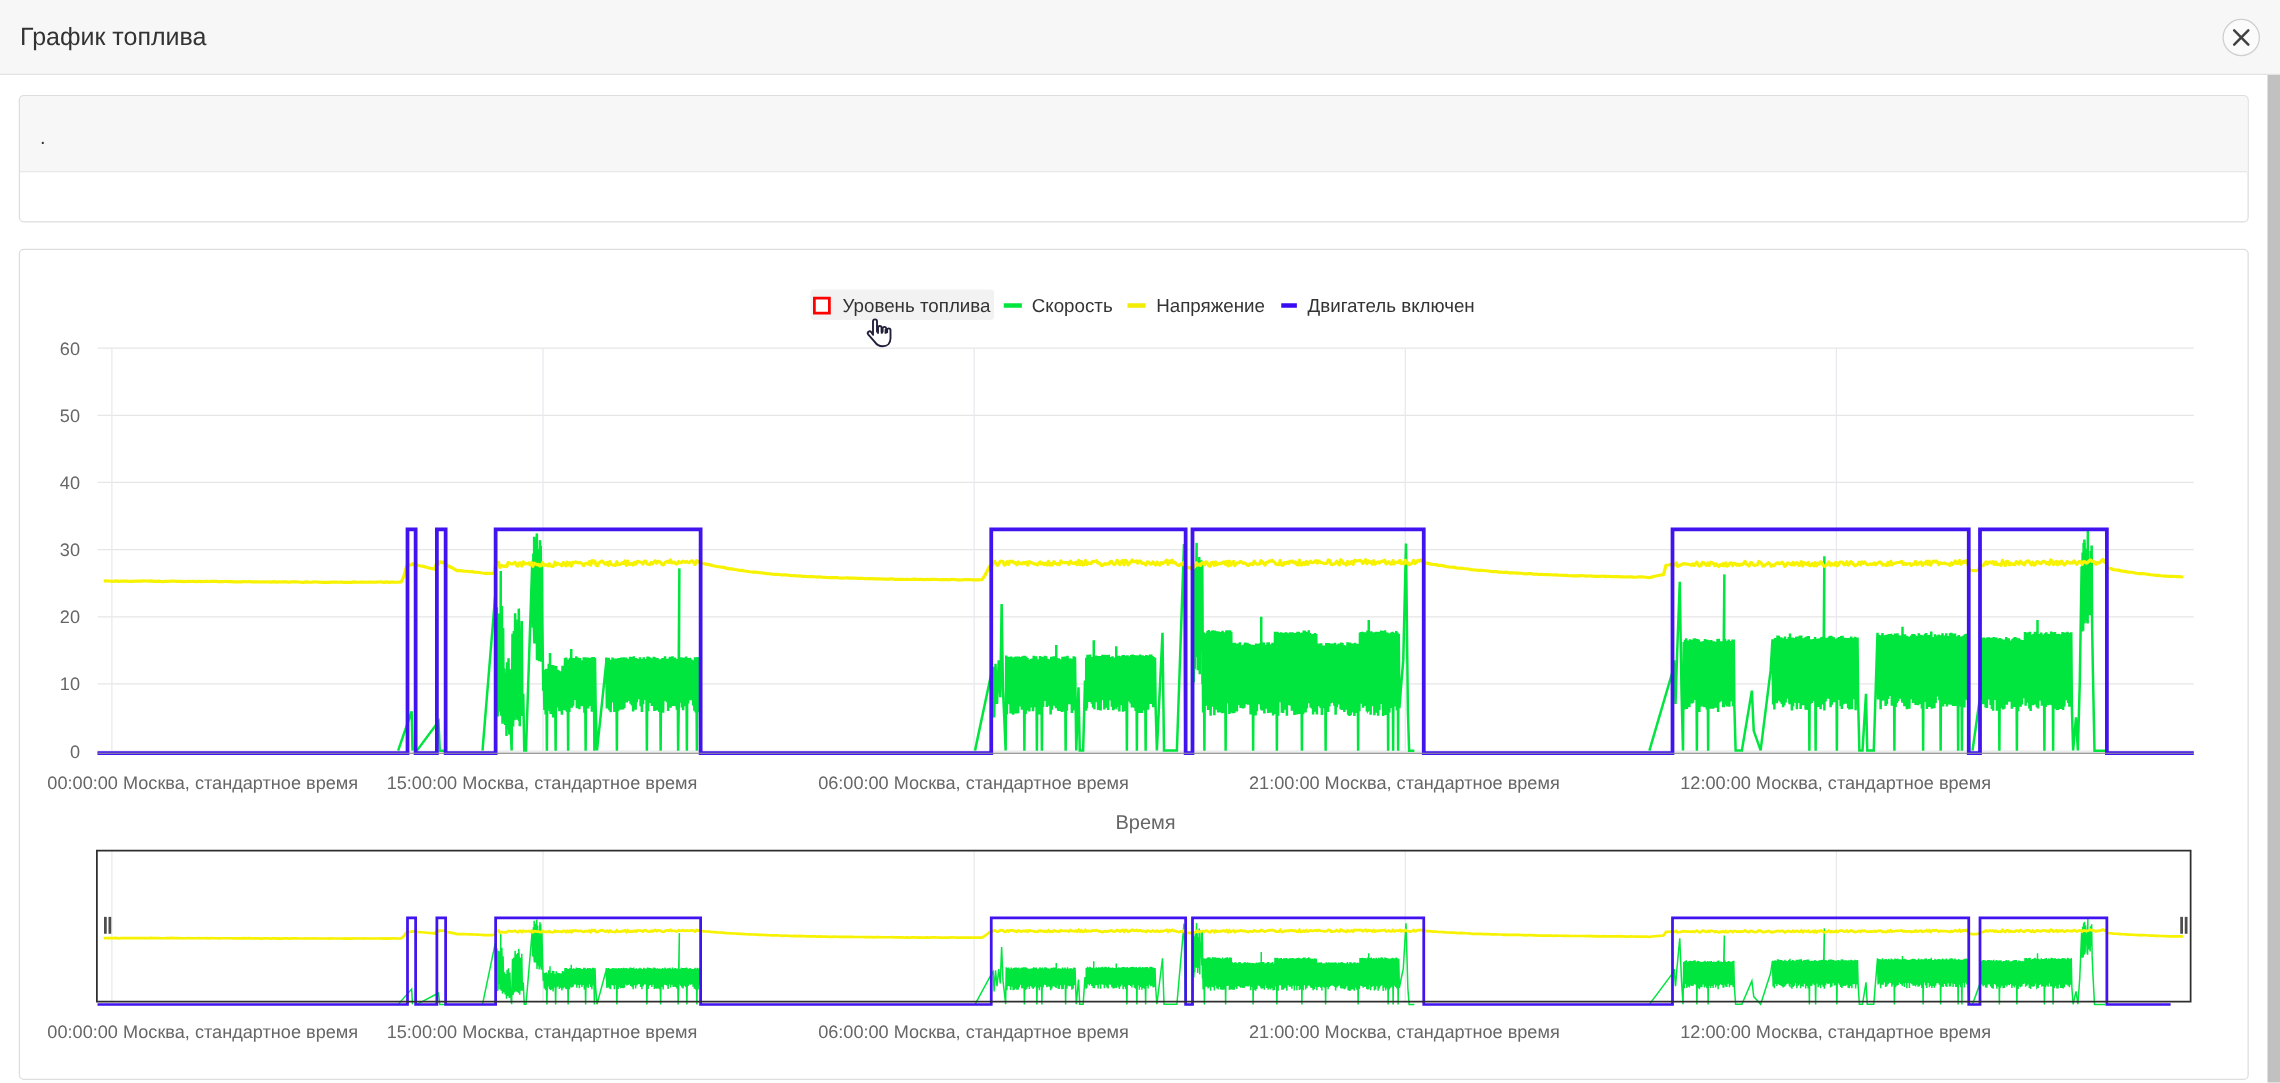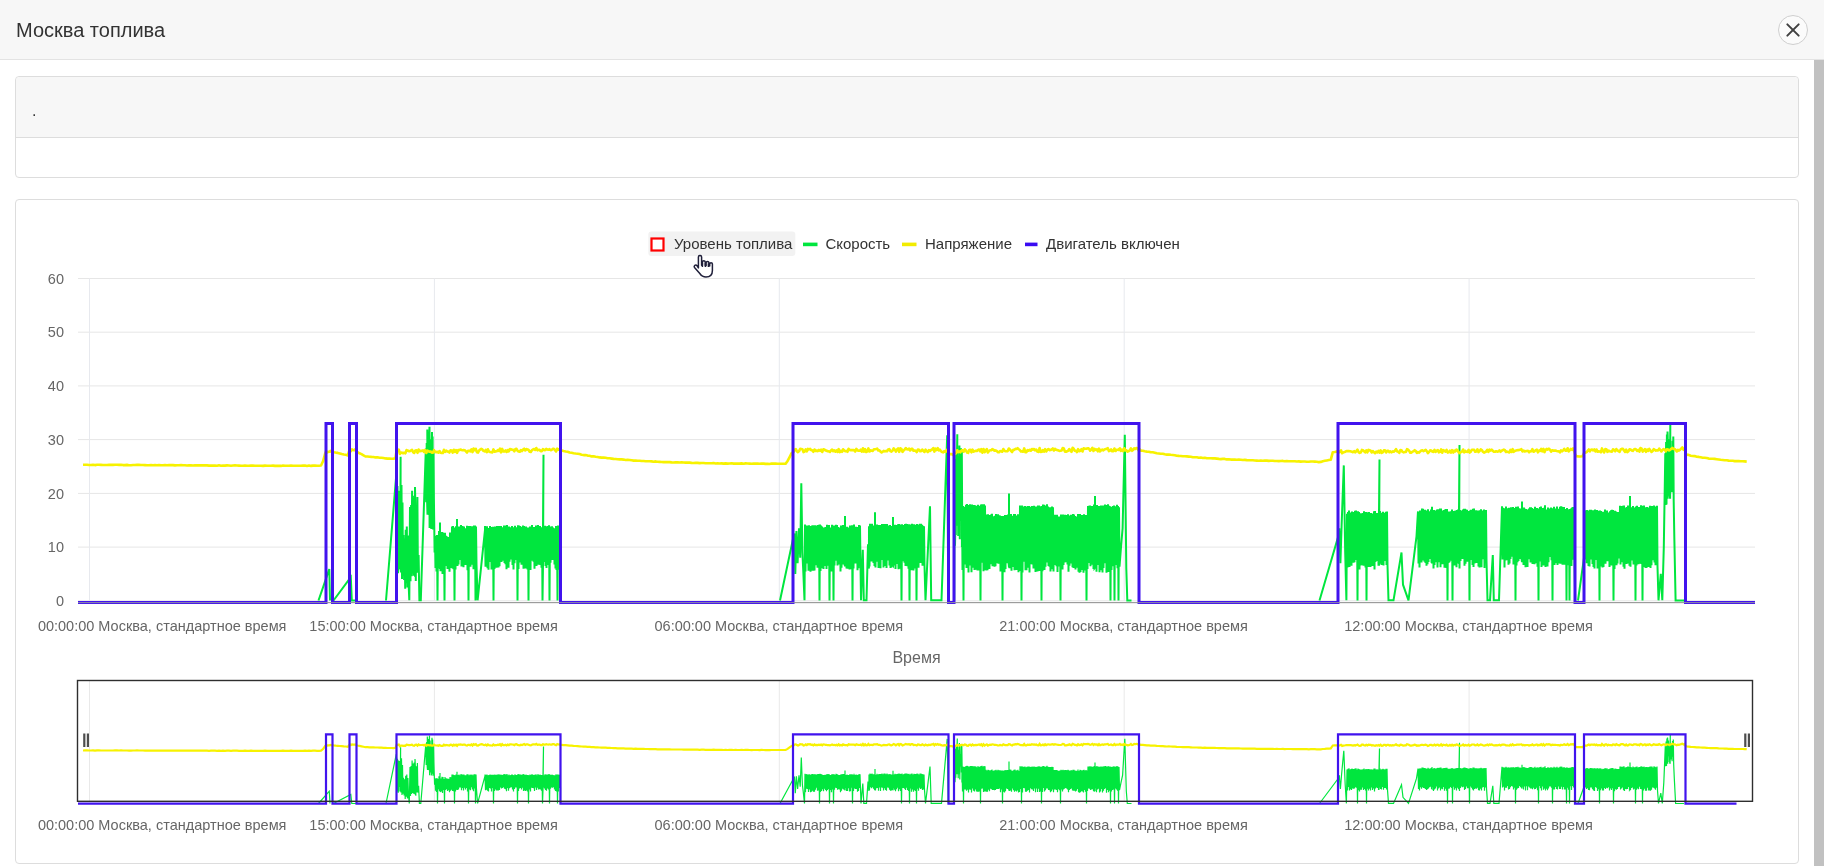--- a/index.html
+++ b/index.html
@@ -9,21 +9,21 @@
 .close:before{transform:translate(-50%,-50%) rotate(45deg)}
 .close:after{transform:translate(-50%,-50%) rotate(-45deg)}
 .card1{position:absolute;left:15px;top:76px;width:1784px;height:102px;border:1px solid #ddd;border-radius:4px;background:#fff}
 .card1 .gh{height:61px;background:#f7f7f7;border-bottom:1px solid #ddd;border-radius:4px 4px 0 0;position:relative}
 .card1 .gh span{position:absolute;left:16px;top:25px;font-size:16px;color:#333}
 .card2{position:absolute;left:15px;top:199px;width:1784px;height:665px;border:1px solid #ddd;border-radius:4px;background:#fff}
 .sb{position:absolute;left:1814px;top:60px;width:10px;height:806px;background:#c1c1c1}
 </style></head>
 <body>
 <div class="hdr">
-    <h1>Москва топлива</h1>
+    <h1>График топлива</h1>
   </div>
 <div class="close"></div>
 <div class="card1">
     <div class="gh">
       <span>.</span>
     </div>
   </div>
 <div class="card2"></div>
 <svg width="1824" height="866" viewBox="0 0 1824 866" style="position:absolute;left:0;top:0;font-family:'Liberation Sans',sans-serif">
 <line x1="78" x2="1755" y1="600.8" y2="600.8" stroke="#e6e6e6" stroke-width="1"></line>

